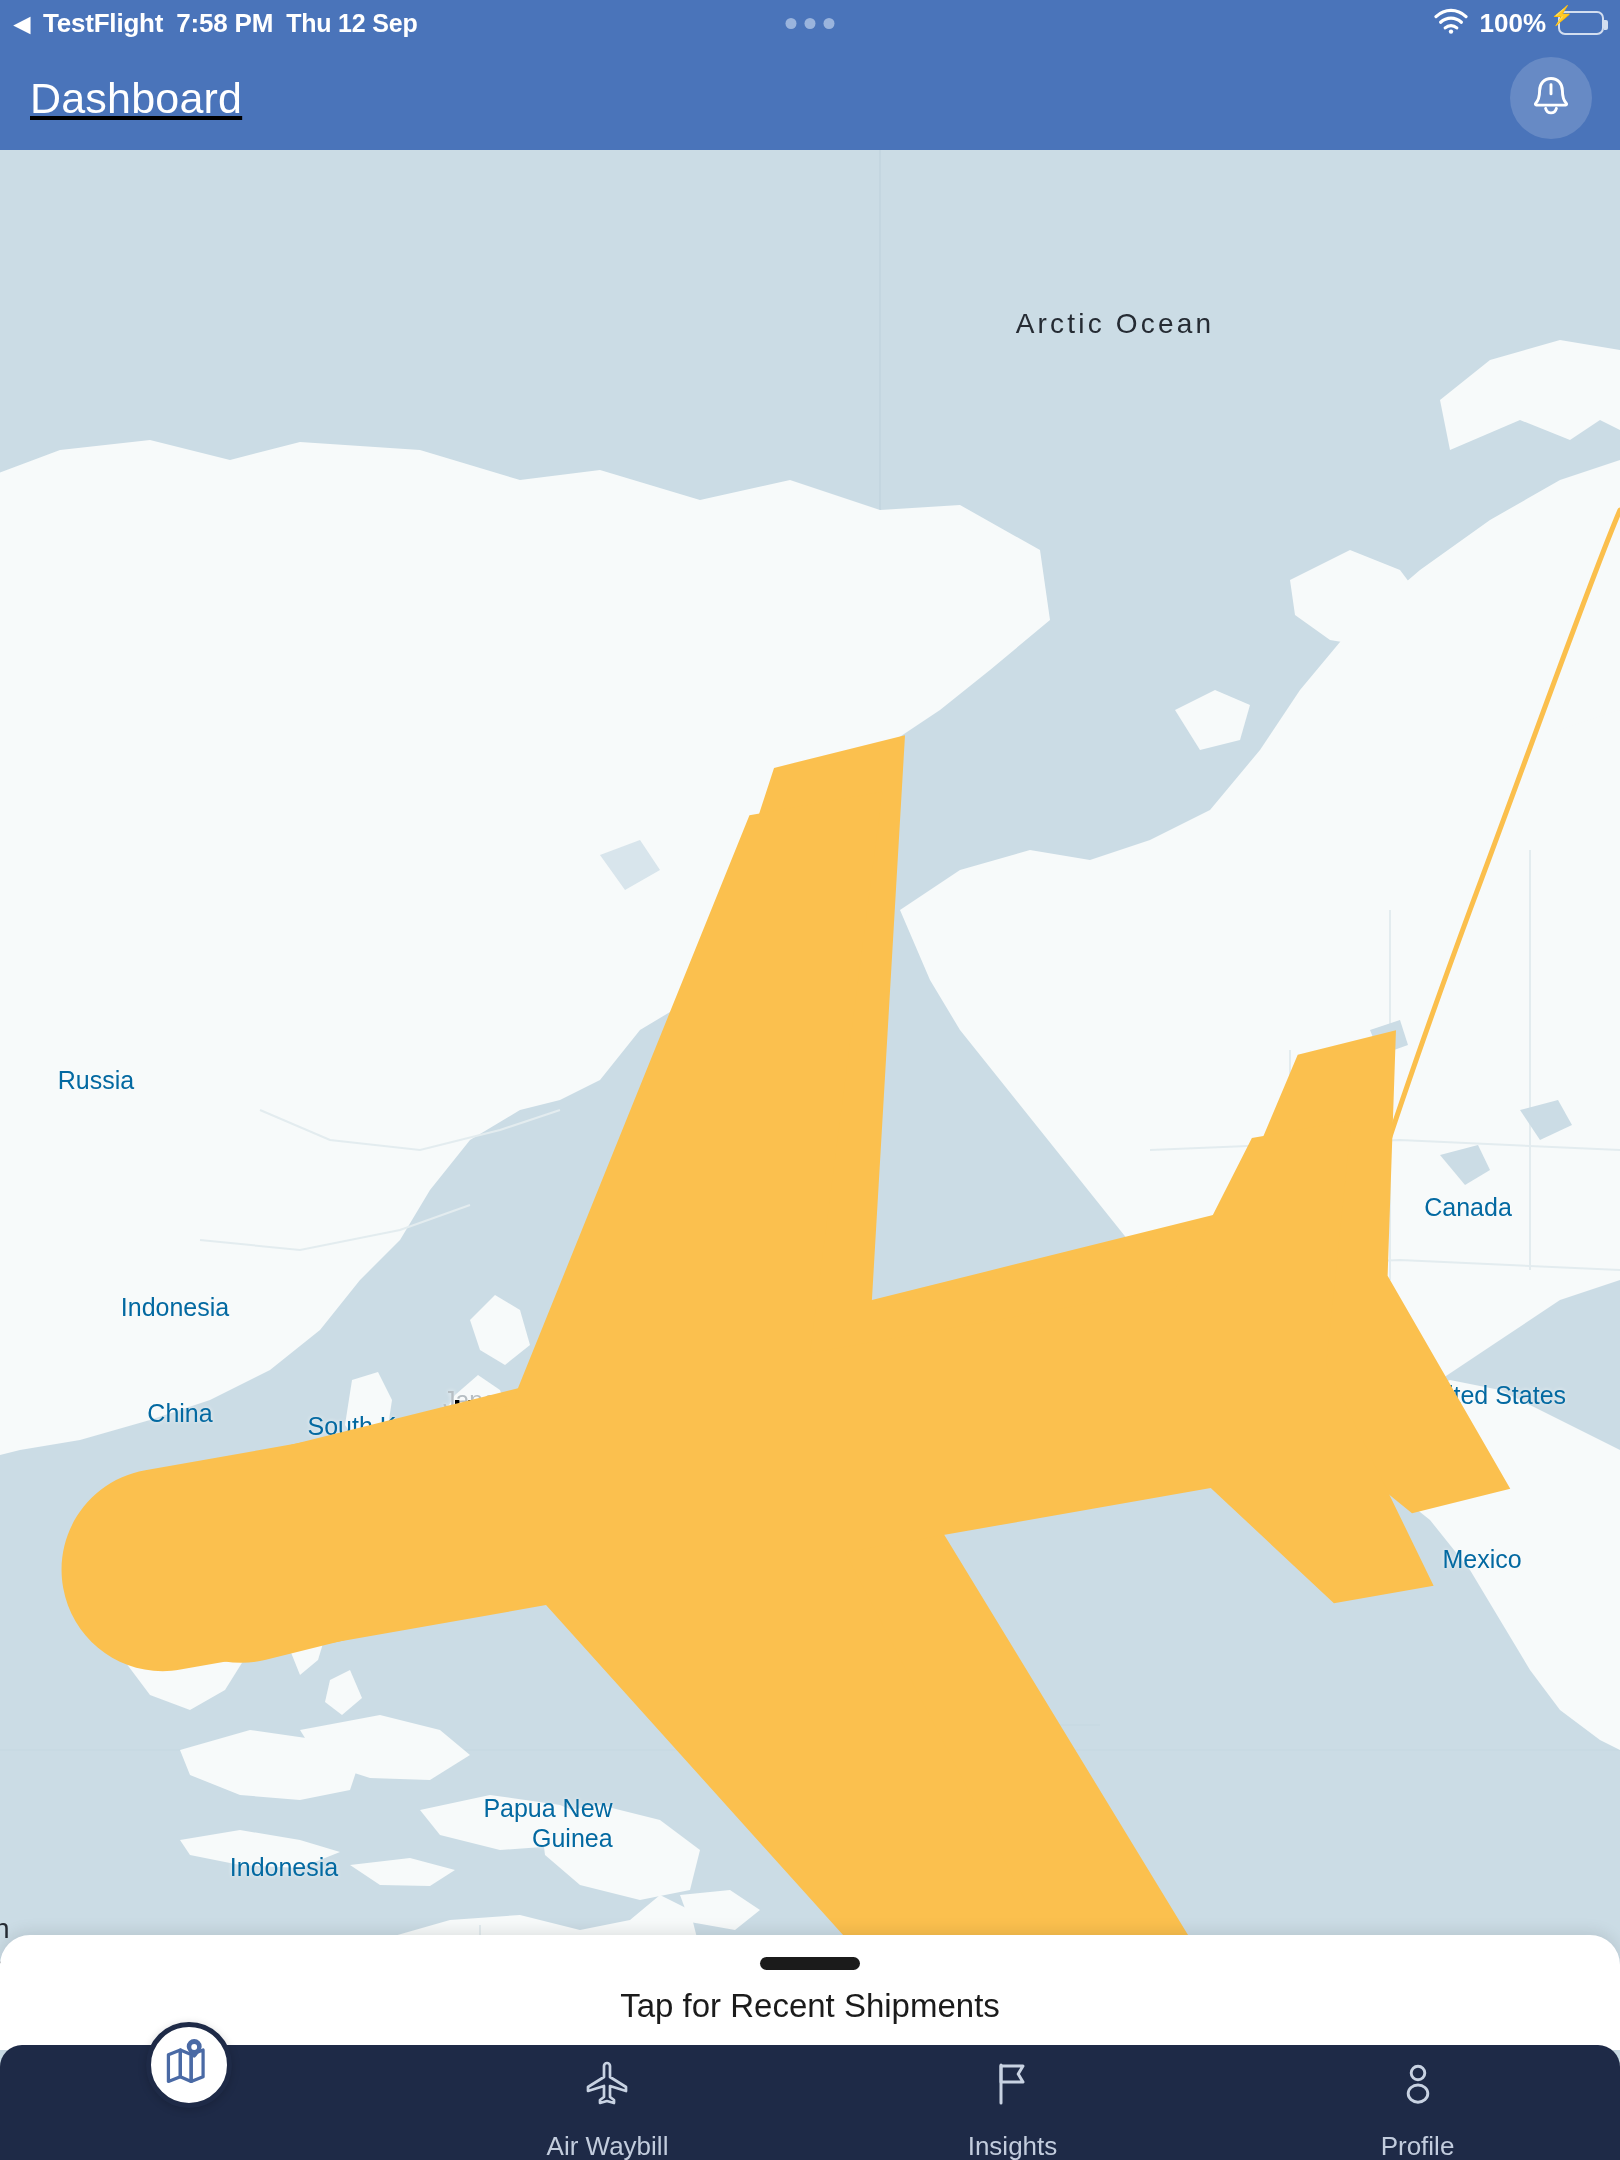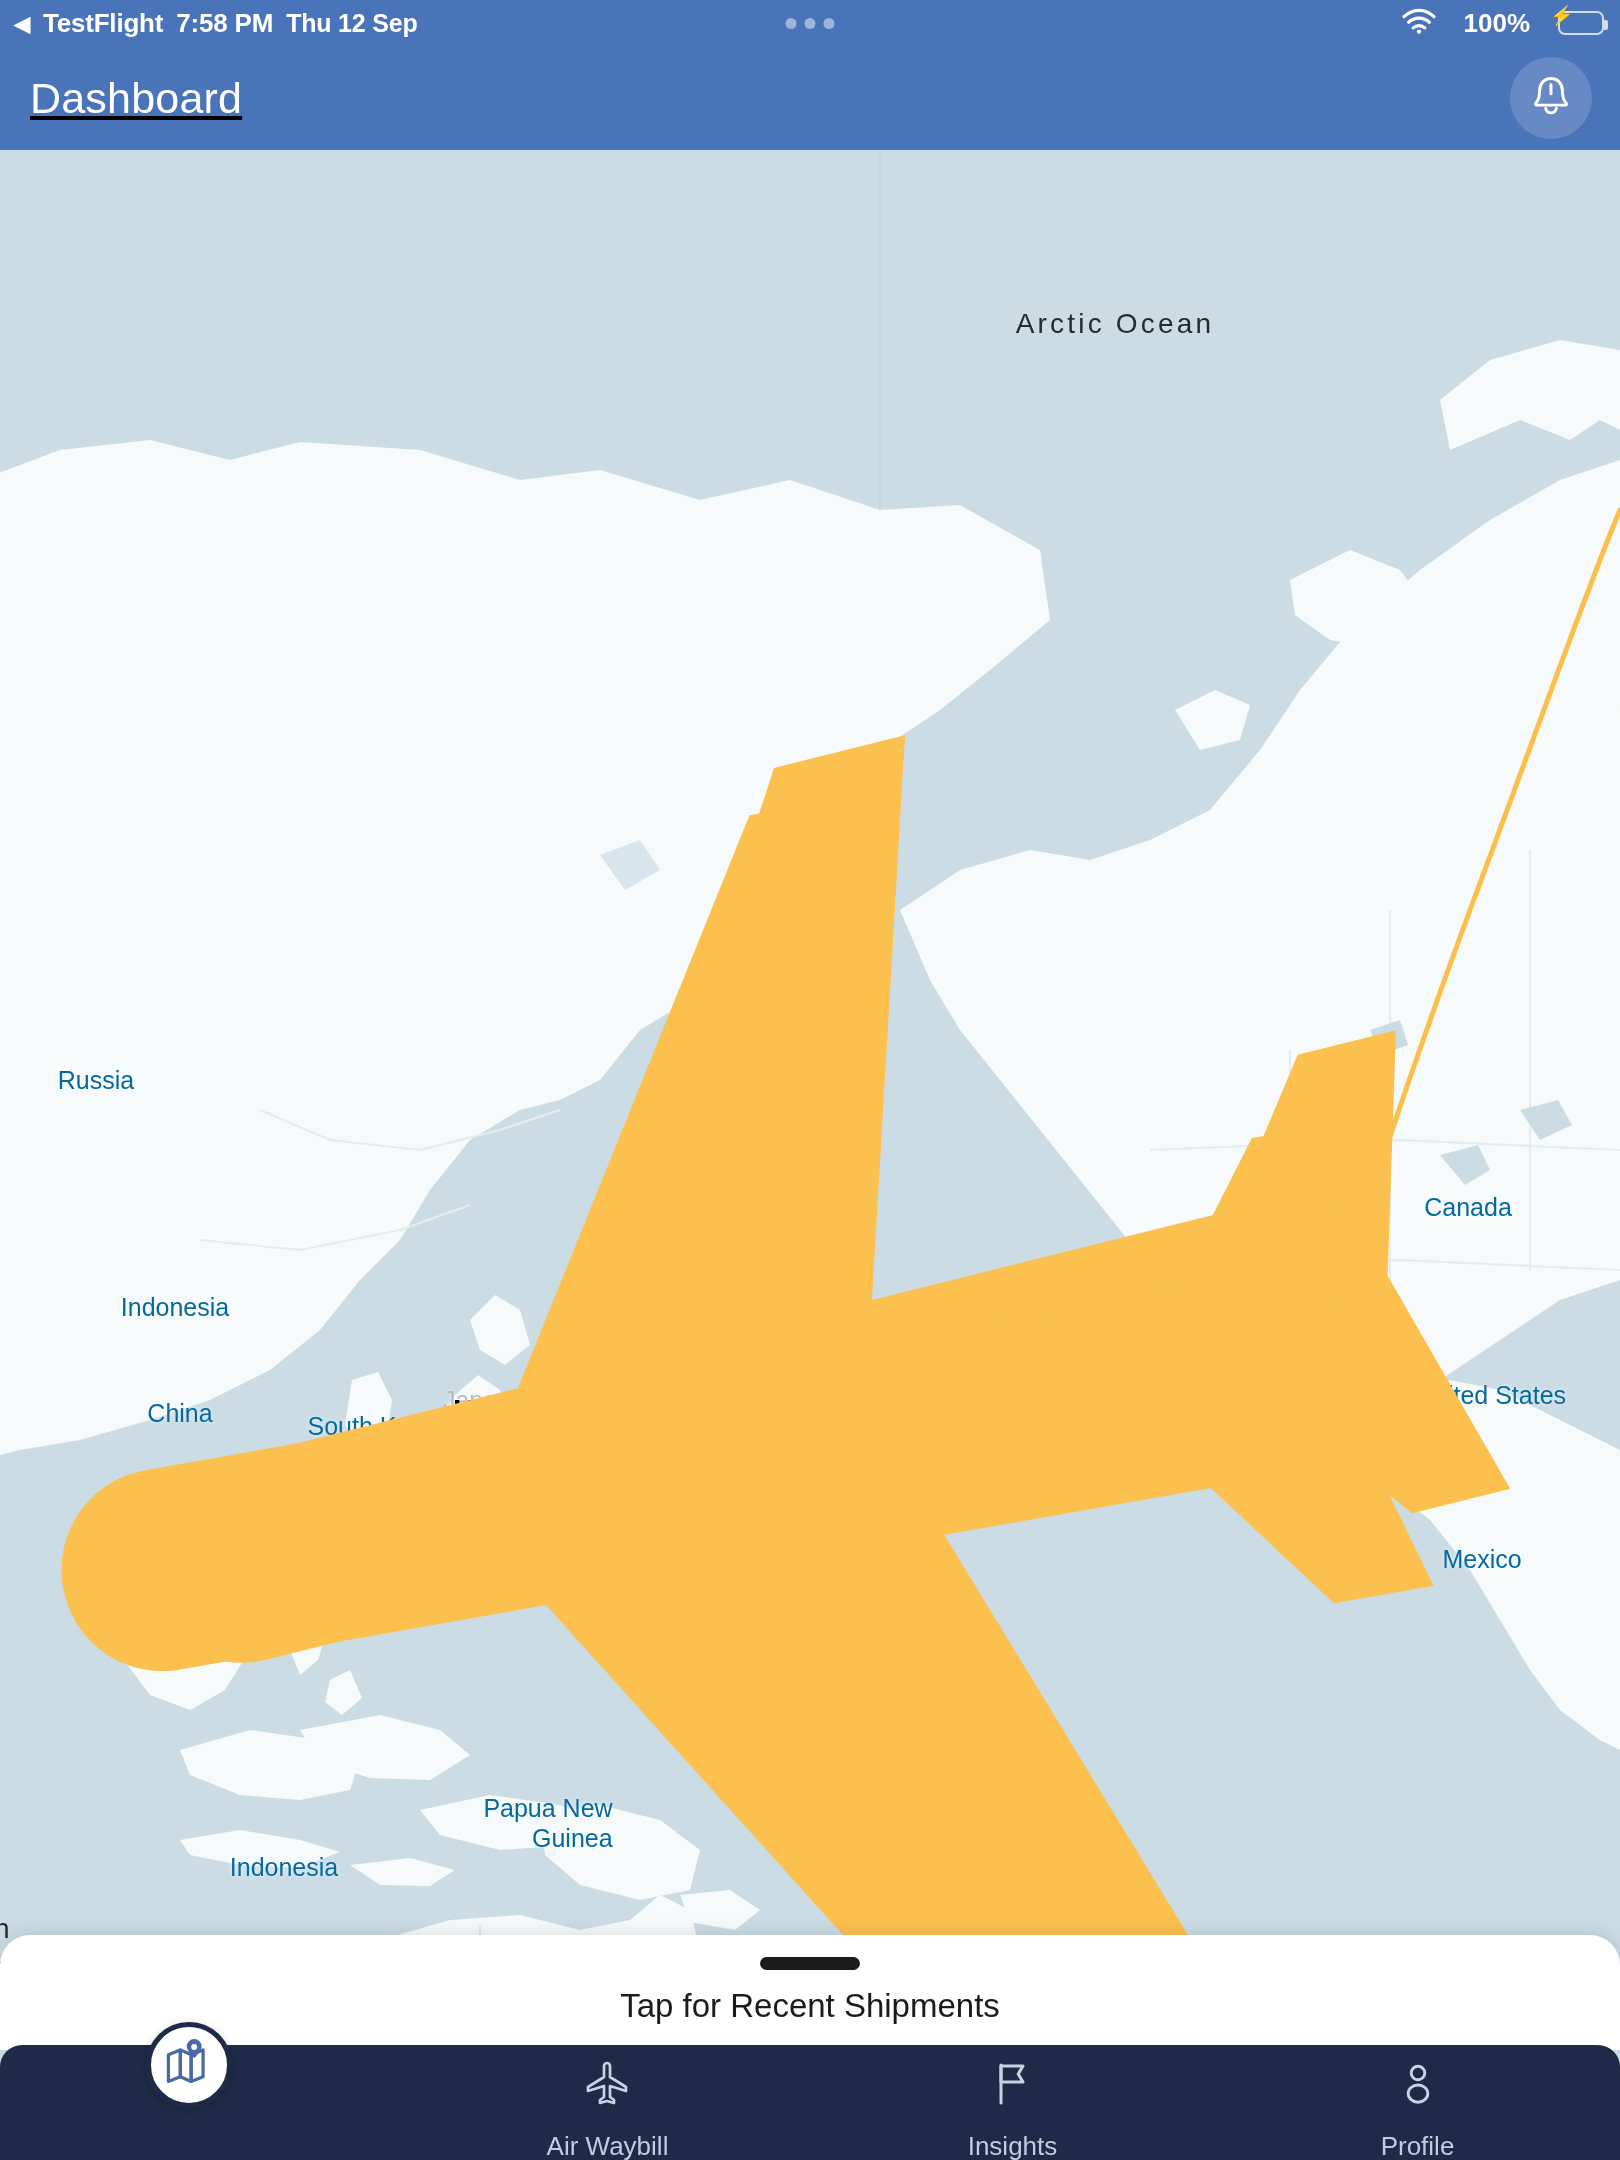--- a/index.html
+++ b/index.html
@@ -17,21 +17,21 @@
     position:absolute; top:0; left:0; width:1620px; height:46px;
     background:#4a74ba; color:#fff; z-index:40;
     display:flex; align-items:center;
   }
   .sb-left{ display:flex; align-items:center; gap:13px; padding-left:14px; font-size:26px; font-weight:600; letter-spacing:-0.2px;}
   .sb-back{ font-size:21px; line-height:1; position:relative; top:0px;}
   .sb-time{ font-weight:700; }
   .sb-date{ font-weight:700; font-size:25px;}
   .sb-center{ position:absolute; left:50%; transform:translateX(-50%); display:flex; gap:8px; }
   .sb-dot{ width:11px; height:11px; border-radius:50%; background:#9ab4dd;}
-  .sb-right{ position:absolute; right:16px; display:flex; align-items:center; gap:28px; }
+  .sb-right{ position:absolute; right:16px; display:flex; align-items:center; gap:12px; }
   .sb-pct{ font-size:26px; font-weight:700;}
   .batt{ position:relative; width:46px; height:24px; border:2.5px solid #d3def0; border-radius:7px; padding:2px;}
   .batt::after{content:""; position:absolute; right:-6px; top:7px; width:4px;height:10px;background:#d3def0;border-radius:0 2px 2px 0;}
   .batt-fill{ width:100%; height:100%; background:#3ddc5c; border-radius:4px; position:relative;}
   .bolt{ position:absolute; left:50%; top:50%; transform:translate(-50%,-50%); font-size:19px; color:#fff; line-height:1;}
 
   
   .navbar{
     position:absolute; top:46px; left:0; width:1620px; height:104px;
     background:#4a74ba; z-index:39;

